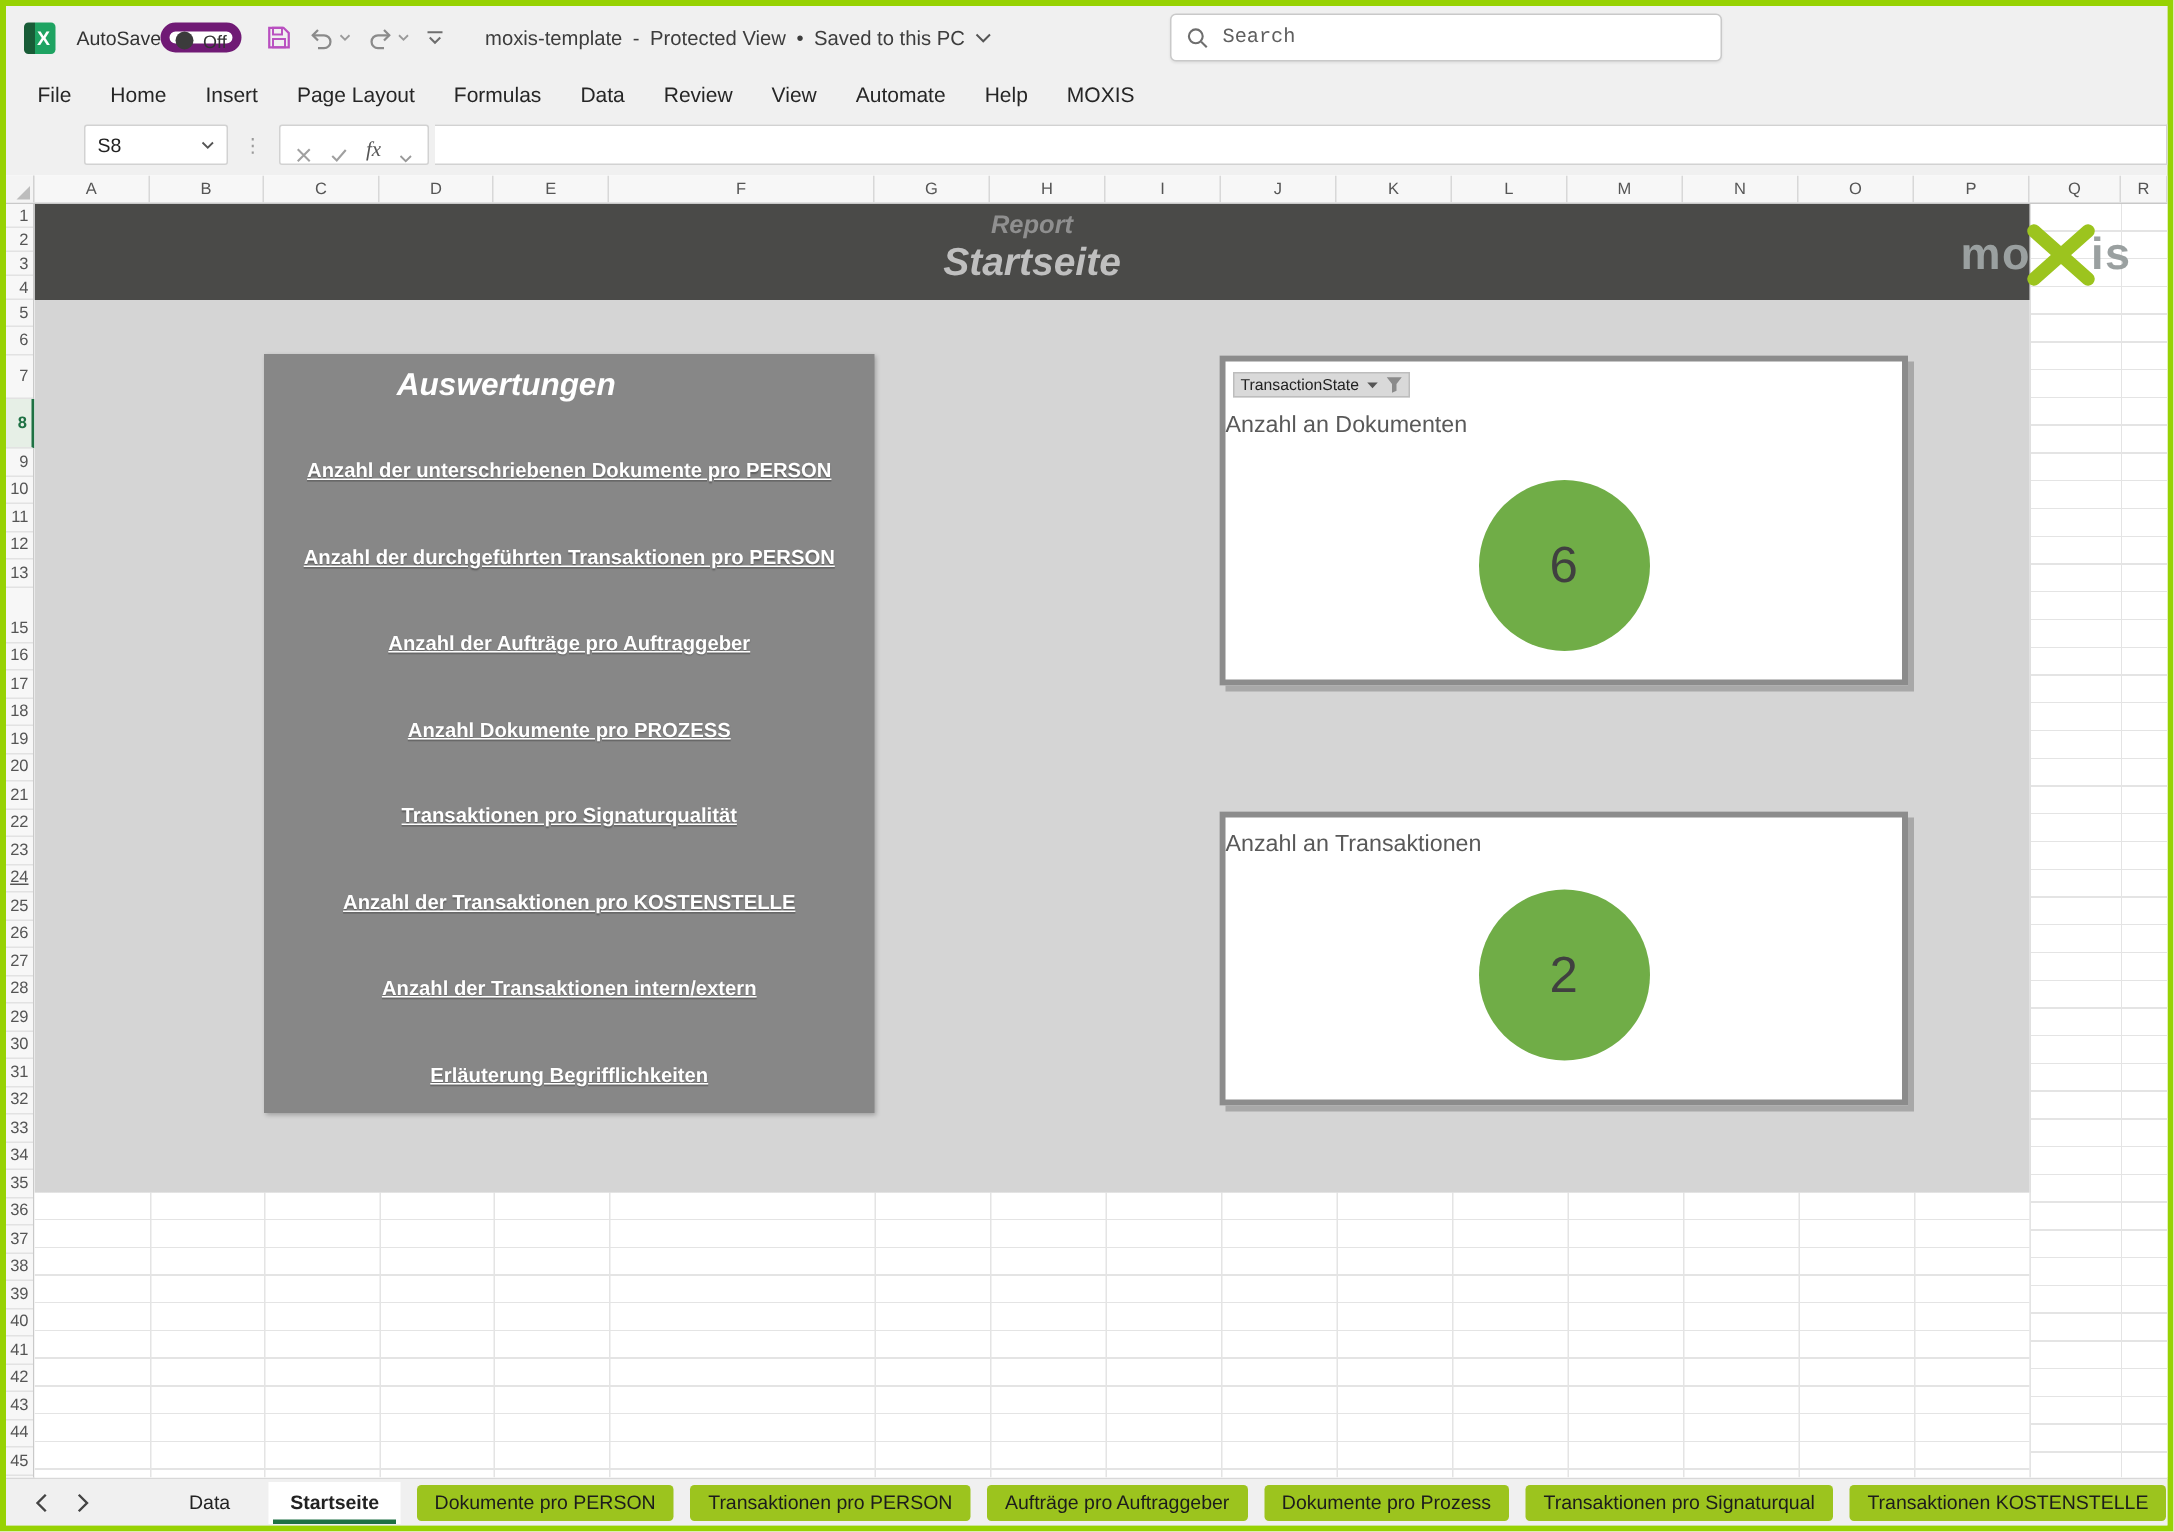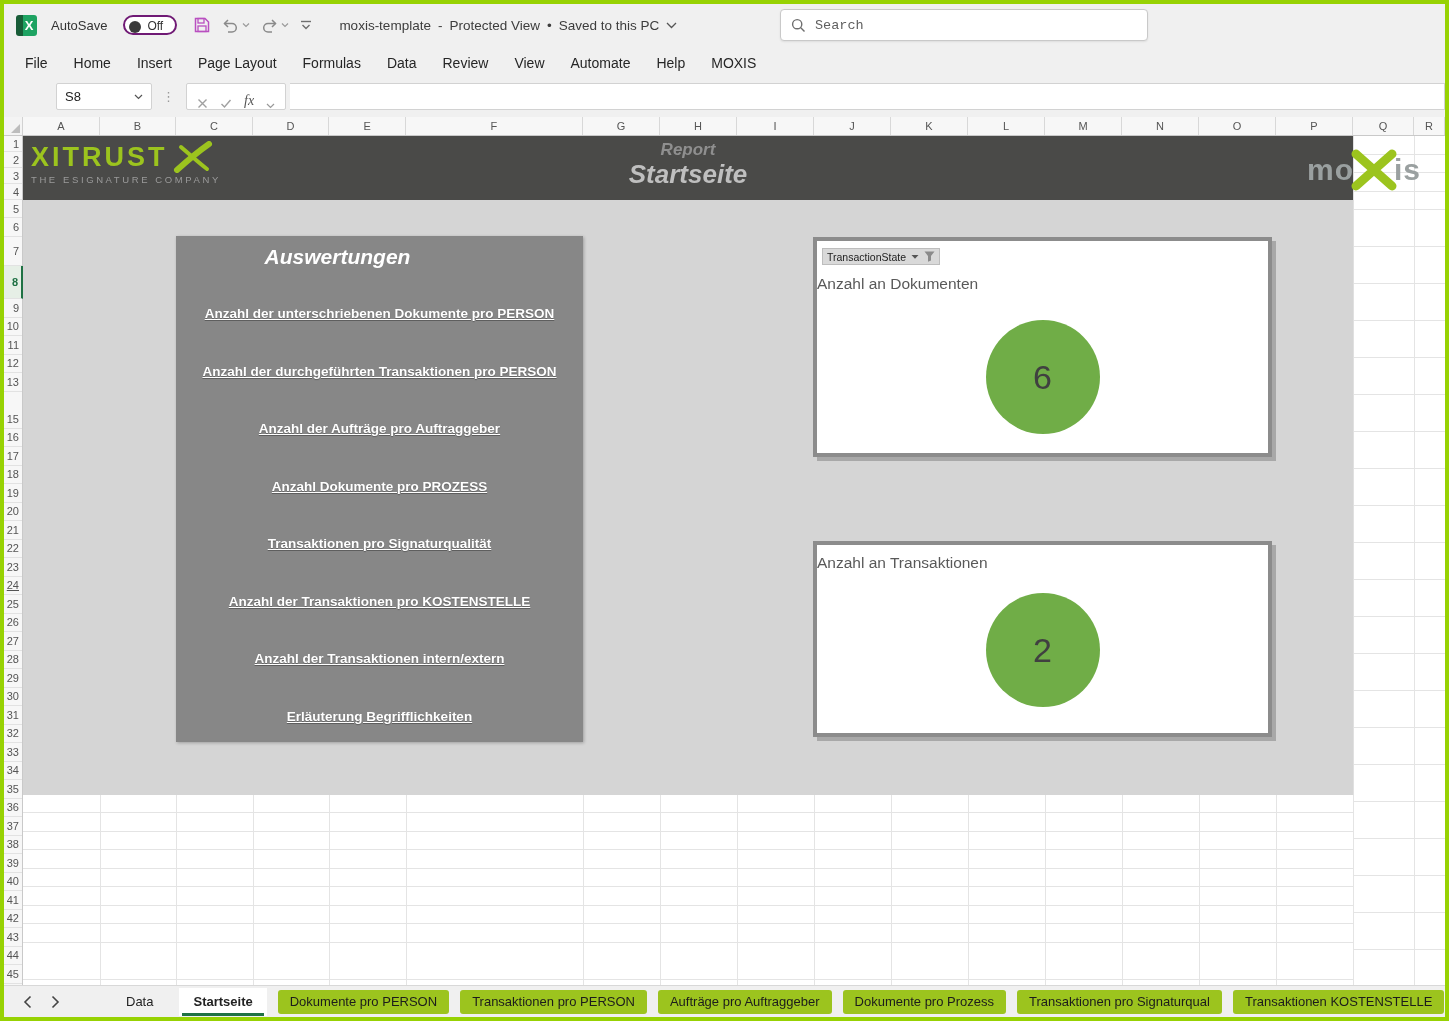--- a/index.html
+++ b/index.html
@@ -12,22 +12,22 @@
     background: #f0f0f0;
     position: relative; overflow: hidden;
   }
 
   
   .titlebar { height: 42px; background:#f0f0f0; display:flex; align-items:center; padding-left:12px; position:relative; }
   .excel-icon { width:21px; height:21px; border-radius:3px;
     background: linear-gradient(to right, #185c37 0 34%, #1ea362 34%);
     color:#fff; font-weight:bold; font-size:13px; display:flex; align-items:center; justify-content:center; padding-left:5px; }
   .autosave-label { font-size:13px; color:#333; margin-left:14px; }
-  .toggle { width:54px; height:20px; border:2px solid #701a75; border-radius:11px; background:#fff;
-    display:flex; align-items:flex-end; padding:0 4px; margin-left:16px; cursor:pointer; }
+  .toggle { width:54px; height:20px; border:6px solid #701a75; border-radius:11px; background:#fff;
+    display:flex; align-items:flex-start; padding:0 4px; margin-left:0; cursor:pointer; }
   .toggle .knob { width:12px; height:12px; border-radius:50%; background:#3b3b3b; }
   .toggle .state { font-size:12px; color:#333; margin-left:6px; }
   .qat { display:flex; align-items:center; margin-left:16px; gap:10px; }
   .qat .btn { display:flex; align-items:center; gap:2px; }
   .caret-sm { width:8px; height:6px; }
   .doc-title { font-size:13.5px; color:#3d3d3d; margin-left:26px; display:flex; align-items:center; gap:7px; white-space:nowrap; }
   .doc-title .muted { color:#3d3d3d; }
   .search { position:absolute; left:776px; top:5px; width:368px; height:32px; background:#fff;
     border:1px solid #c9c9c9; border-radius:4px; box-shadow:0 1px 2px rgba(0,0,0,.08);
     display:flex; align-items:center; padding:0 10px; }
@@ -318,30 +318,20 @@
             <div class="vline" style="left: 945px;"></div>
             <div class="vline" style="left: 1022px;"></div>
             <div class="vline" style="left: 1099px;"></div>
             <div class="vline" style="left: 1176px;"></div>
             <div class="vline" style="left: 1253px;"></div>
             <div class="vline" style="left: 1330px;"></div>
           </div>
         <div class="band-dark"></div>
         <div class="band-gray"></div>
 
-        <div class="xitrust">
-          <div class="row1">
-            <span class="word">XITRUST</span>
-            <svg width="42" height="32" viewBox="0 0 42 32" style="margin-left:3px; margin-bottom:-2px;">
-              <path d="M6 29 C16 20 28 10 38 3" stroke="#9cc41e" stroke-width="6" fill="none" stroke-linecap="round"></path>
-              <path d="M10 6 C18 13 28 22 36 28" stroke="#9cc41e" stroke-width="4" fill="none" stroke-linecap="round"></path>
-            </svg>
-          </div>
-          <div class="tagline">THE ESIGNATURE COMPANY</div>
-        </div>
 
         <div class="band-titles">
           <div class="report-label">Report</div>
           <div class="page-label">Startseite</div>
         </div>
 
         <div class="moxis">
           <span class="part">mo</span>
           <svg width="46" height="42" viewBox="0 0 46 42" style="margin:0 -3px;">
             <path d="M5 5 L41 37 M41 5 L5 37" stroke="#9cc41e" stroke-width="9" stroke-linecap="round"></path>

